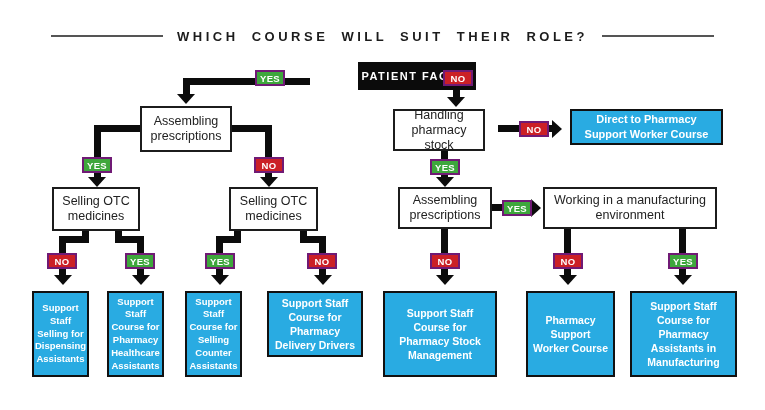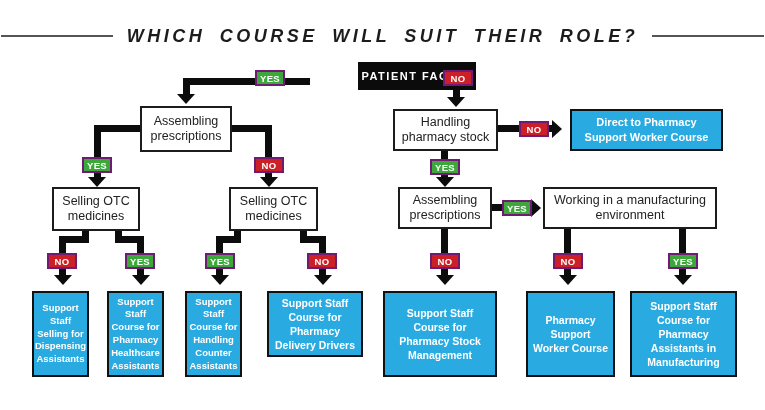--- a/index.html
+++ b/index.html
@@ -4,21 +4,21 @@
 <style>
   html,body{margin:0;padding:0;background:#fff;}
   #canvas{
     position:relative;width:765px;height:410px;background:#fff;overflow:hidden;
     font-family:"Liberation Sans",sans-serif;color:#1a1a1a;
   }
   
   .title-row{position:absolute;top:24px;left:0;width:765px;height:24px;
     display:flex;align-items:center;justify-content:center;gap:14px;}
   .title-rule{width:112px;height:2px;background:#555;flex:0 0 auto;}
-  .title-text{font-size:18px;font-weight:bold;letter-spacing:3.5px;word-spacing:6px;color:#1c1c1c;white-space:nowrap;font-style:italic;}
+  .title-text{font-size:13px;font-weight:bold;letter-spacing:3.5px;word-spacing:6px;color:#1c1c1c;white-space:nowrap;}
   
   .box{position:absolute;box-sizing:border-box;display:flex;align-items:center;justify-content:center;
     text-align:center;z-index:2;}
   .decision{background:#fff;border:2px solid #1c1c1c;font-size:12.5px;line-height:1.2;color:#222;padding:2px;}
   .root-box{background:#0b0b0b;color:#fff;font-size:11px;font-weight:bold;letter-spacing:1.5px;}
   .outcome{background:#29ABE2;border:2px solid #111;color:#fff;font-weight:bold;line-height:1.35;padding:3px;}
   .outcome.sm{font-size:9.5px;}
   .outcome.md{font-size:10.5px;}
   
   .hline,.vline{position:absolute;background:#0c0c0c;z-index:1;}
@@ -101,28 +101,28 @@
   <div class="badge no" style="left:307px;top:253px;">NO</div>
   <div class="badge no" style="left:519px;top:121px;">NO</div>
   <div class="badge yes" style="left:430px;top:159px;">YES</div>
   <div class="badge yes" style="left:502px;top:200px;">YES</div>
   <div class="badge no" style="left:430px;top:253px;">NO</div>
   <div class="badge no" style="left:553px;top:253px;">NO</div>
   <div class="badge yes" style="left:668px;top:253px;">YES</div>
 
   <div class="box root-box" style="left:310px;top:62px;width:118px;height:28px;margin-left:48px;">PATIENT FACING</div>
   <div class="box decision" style="left:140px;top:106px;width:92px;height:46px;">Assembling prescriptions</div>
-  <div class="box decision" style="left:393px;top:109px;width:105px;height:42px;">Handling pharmacy stock</div>
+  <div class="box decision" style="left:393px;top:109px;width:92px;height:42px;">Handling pharmacy stock</div>
   <div class="box decision" style="left:52px;top:187px;width:88px;height:44px;">Selling OTC medicines</div>
   <div class="box decision" style="left:229px;top:187px;width:89px;height:44px;">Selling OTC medicines</div>
   <div class="box decision" style="left:398px;top:187px;width:94px;height:42px;">Assembling prescriptions</div>
   <div class="box decision" style="left:543px;top:187px;width:174px;height:42px;">Working in a manufacturing environment</div>
 
-  <div class="box outcome md" style="left:570px;top:109px;width:153px;height:42px;font-size:11px;">Direct to Pharmacy Support Worker Course</div>
+  <div class="box outcome md" style="left:570px;top:109px;width:153px;height:36px;font-size:11px;">Direct to Pharmacy Support Worker Course</div>
   <div class="box outcome sm" style="left:32px;top:291px;width:57px;height:86px;">Support Staff Selling for Dispensing Assistants</div>
   <div class="box outcome sm" style="left:107px;top:291px;width:57px;height:86px;">Support Staff Course for Pharmacy Healthcare Assistants</div>
-  <div class="box outcome sm" style="left:185px;top:291px;width:57px;height:86px;">Support Staff Course for Handling Counter Assistants</div>
+  <div class="box outcome sm" style="left:185px;top:291px;width:57px;height:86px;">Support Staff Course for Selling Counter Assistants</div>
   <div class="box outcome md" style="left:267px;top:291px;width:96px;height:66px;">Support Staff Course for Pharmacy Delivery Drivers</div>
   <div class="box outcome md" style="left:383px;top:291px;width:114px;height:86px;">Support Staff Course for Pharmacy Stock Management</div>
   <div class="box outcome md" style="left:526px;top:291px;width:89px;height:86px;">Pharmacy Support Worker Course</div>
   <div class="box outcome md" style="left:630px;top:291px;width:107px;height:86px;">Support Staff Course for Pharmacy Assistants in Manufacturing</div>
 
 </div>
 
 </body></html>

